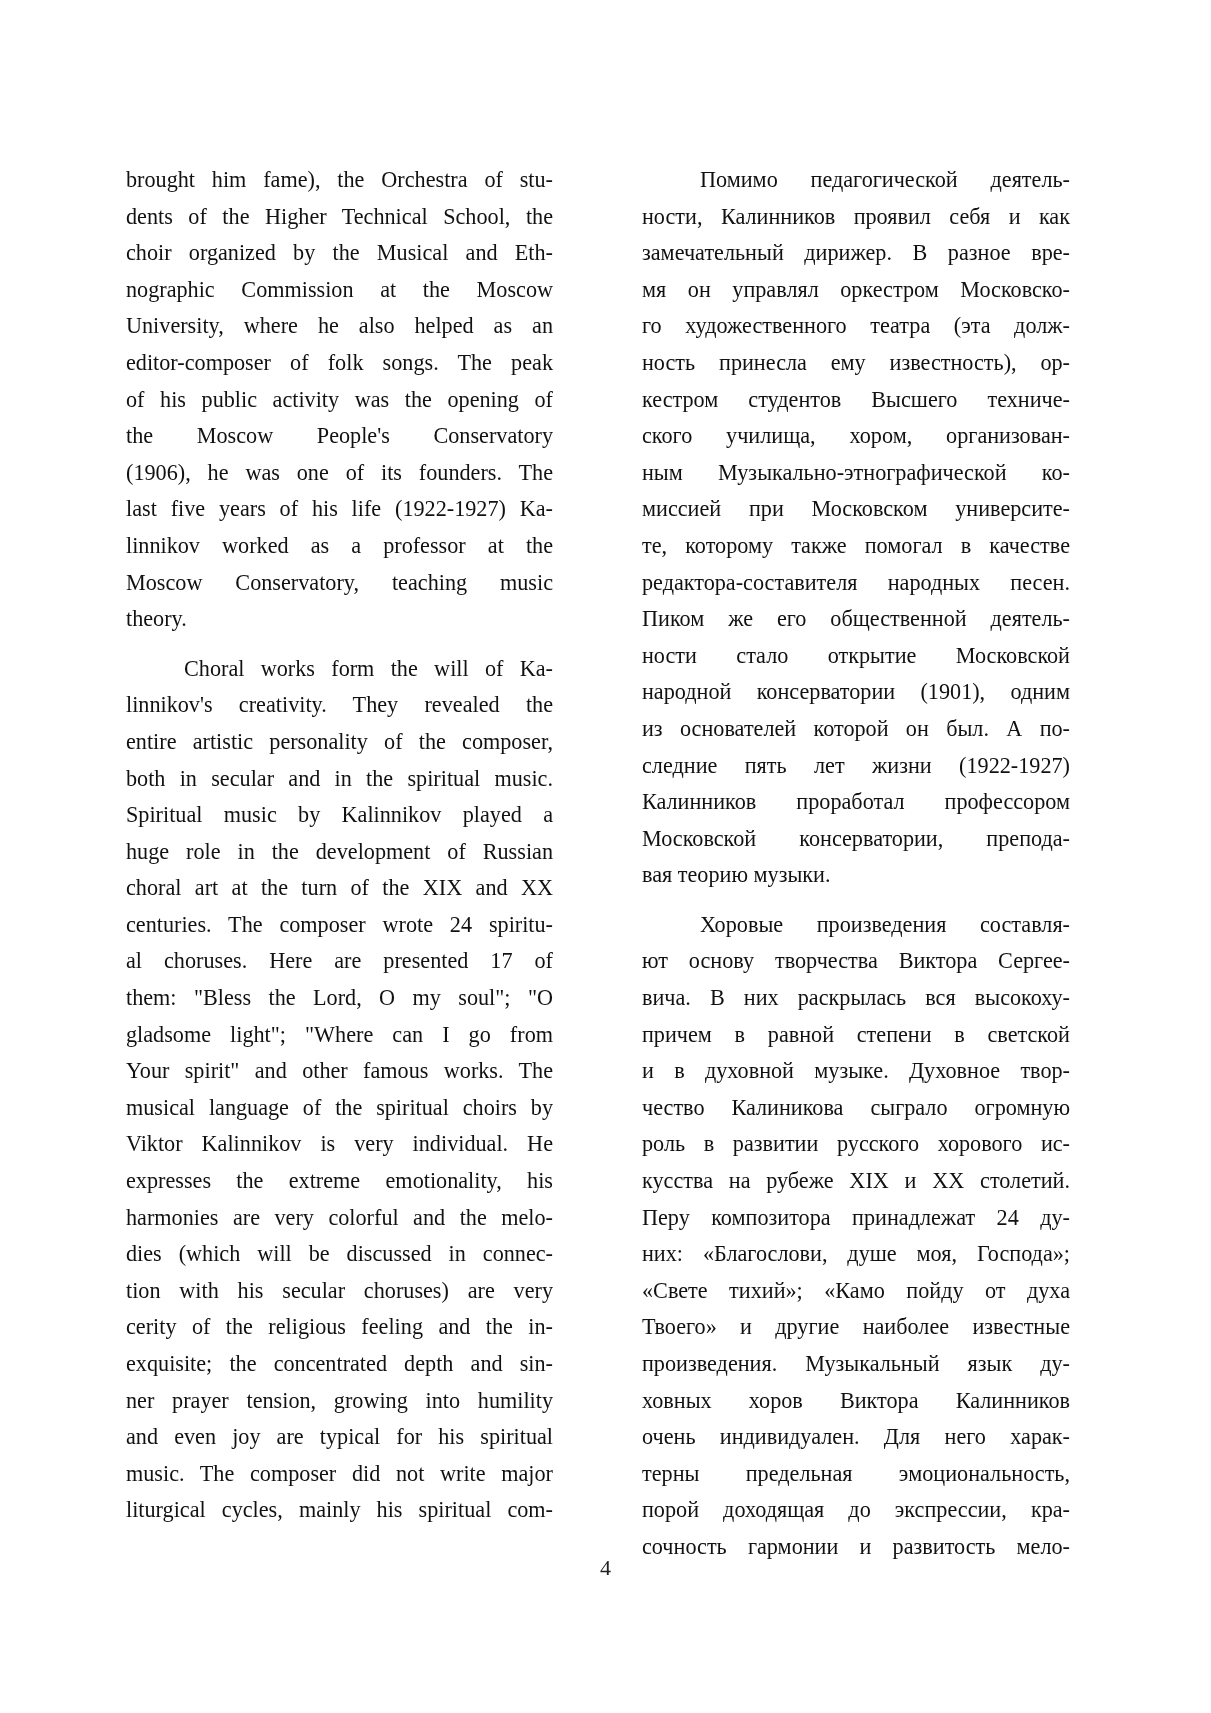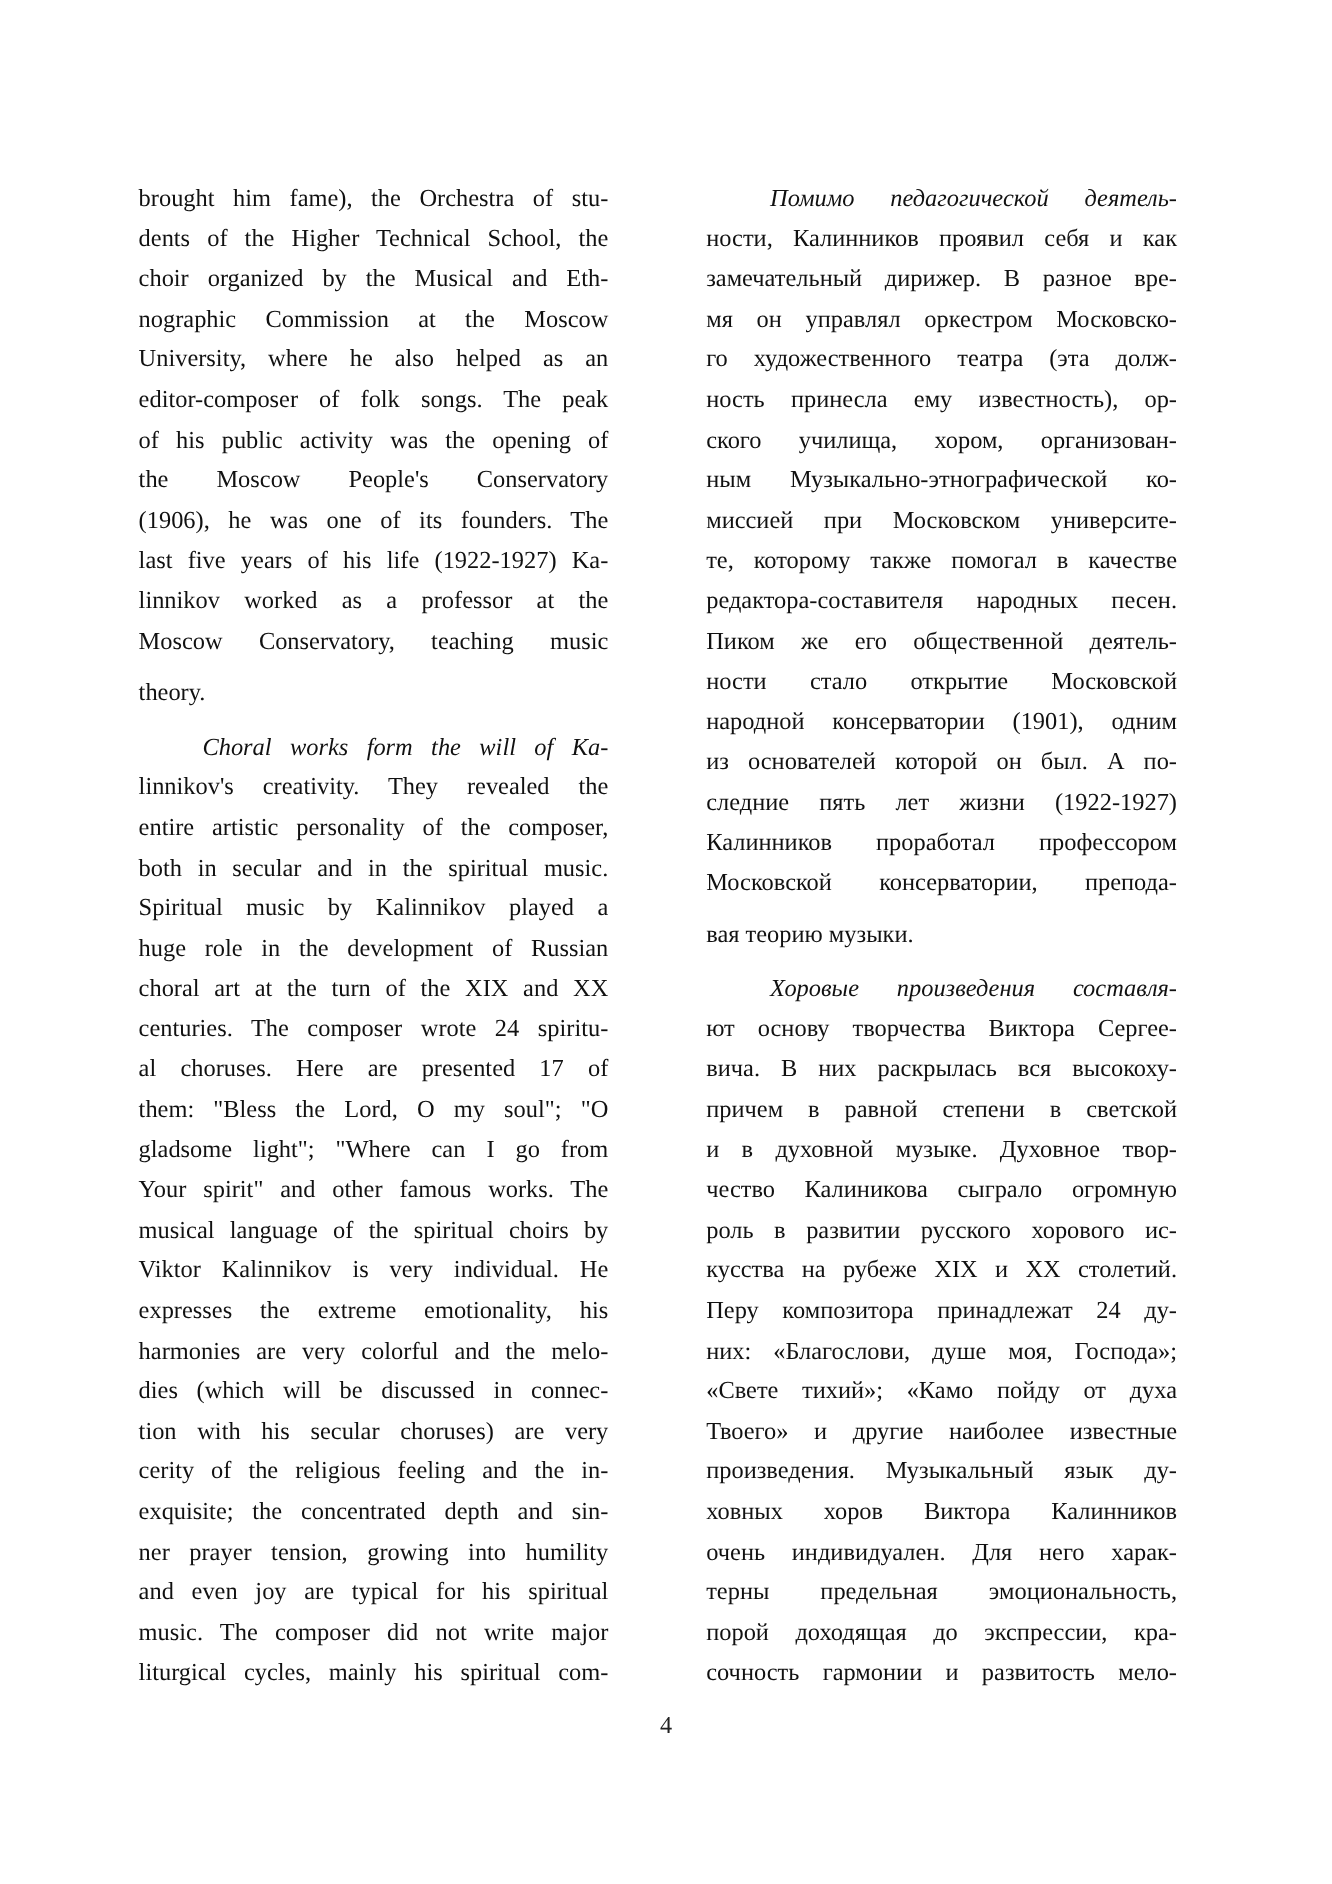--- a/index.html
+++ b/index.html
@@ -5,22 +5,22 @@
   html, body { margin:0; padding:0; background:#ffffff; }
   body { width:1211px; height:1713px; position:relative; overflow:hidden;
          font-family:"Liberation Serif", serif; color:#111; }
   .col { position:absolute; top:162px; }
   .col.left { left:126px; width:427px; }
   .col.right { left:642px; width:428px; }
   .para { margin:0; }
   .para + .para { margin-top:13px; }
   .line { display:block; font-size:22.2px; line-height:36.6px; height:36.6px;
           white-space:nowrap; text-align:justify; text-align-last:justify; }
-  .line.last { text-align-last:left;margin-top:10px; }
-  .line.indent { padding-left:58px;font-style:italic; }
+  .line.last { text-align-last:left; }
+  .line.indent { padding-left:58px; }
   .pagenum { position:absolute; left:0; width:1211px; top:1555px; text-align:center;
              font-size:22px; color:#222; }
 </style>
 </head>
 <body>
 
 <div class="col left">
     <div class="para">
       <span class="line"> brought him fame), the Orchestra of stu-</span>
       <span class="line">dents of the Higher Technical School, the</span>
@@ -64,20 +64,21 @@
     </div>
   </div>
 <div class="col right">
     <div class="para">
       <span class="line indent">Помимо педагогической деятель-</span>
       <span class="line">ности, Калинников проявил себя и как</span>
       <span class="line">замечательный дирижер. В разное вре-</span>
       <span class="line">мя он управлял оркестром Московско-</span>
       <span class="line">го художественного театра (эта долж-</span>
       <span class="line">ность принесла ему известность), ор-</span>
+      <span class="line">кестром студентов Высшего техниче-</span>
       <span class="line">ского училища, хором, организован-</span>
       <span class="line">ным Музыкально-этнографической ко-</span>
       <span class="line">миссией при Московском университе-</span>
       <span class="line">те, которому также помогал в качестве</span>
       <span class="line">редактора-составителя народных песен.</span>
       <span class="line">Пиком же его общественной деятель-</span>
       <span class="line">ности стало открытие Московской</span>
       <span class="line">народной консерватории (1901), одним</span>
       <span class="line">из основателей которой он был. А по-</span>
       <span class="line">следние пять лет жизни (1922-1927)</span>

